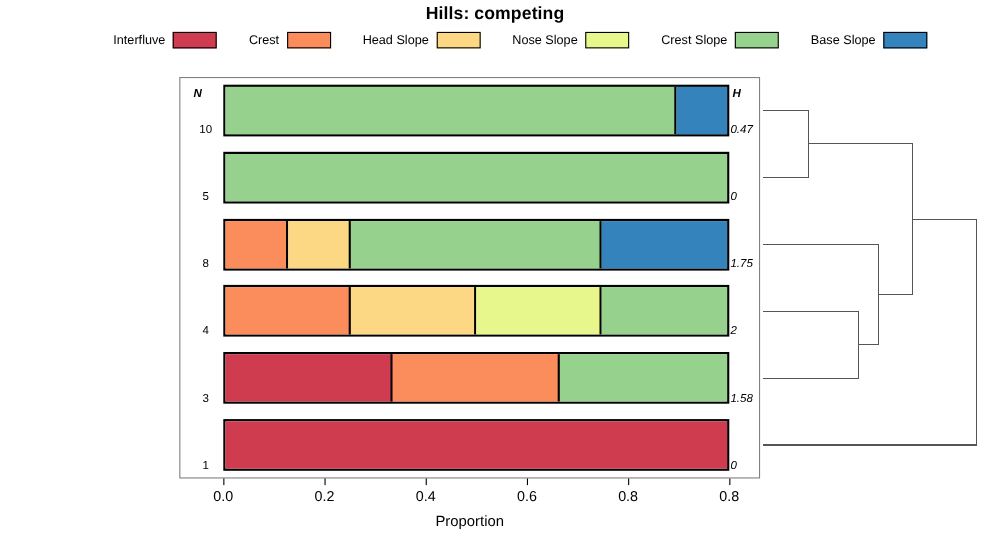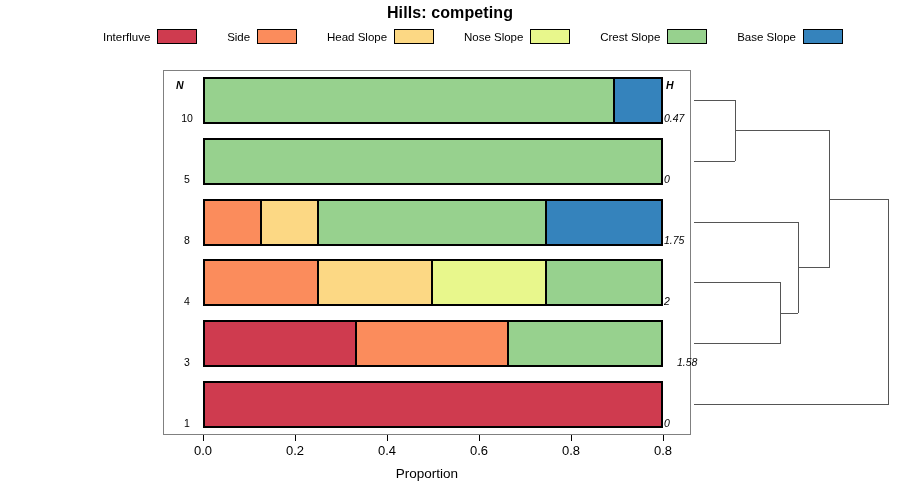--- a/index.html
+++ b/index.html
@@ -192,21 +192,21 @@
 <div id="root">
 
   <div id="chart-title">Hills: competing</div>
 
   <div id="legend">
       <div class="legend-entry">
         <span class="legend-label">Interfluve</span>
         <span class="legend-swatch" style="background: rgb(207, 59, 79);"></span>
       </div>
       <div class="legend-entry">
-        <span class="legend-label">Side</span>
+        <span class="legend-label">Crest</span>
         <span class="legend-swatch" style="background: rgb(251, 140, 92);"></span>
       </div>
       <div class="legend-entry">
         <span class="legend-label">Head Slope</span>
         <span class="legend-swatch" style="background: rgb(252, 216, 132);"></span>
       </div>
       <div class="legend-entry">
         <span class="legend-label">Nose Slope</span>
         <span class="legend-swatch" style="background: rgb(232, 247, 140);"></span>
       </div>
@@ -228,21 +228,21 @@
       <div class="h-header" style="top: 79px;">H</div>
       <div class="n-value" style="top: 118.417px;">10</div>
       <div class="h-value" style="top: 118.417px;">0.47</div>
       <div class="n-value" style="top: 179.25px;">5</div>
       <div class="h-value" style="top: 179.25px;">0</div>
       <div class="n-value" style="top: 240.083px;">8</div>
       <div class="h-value" style="top: 240.083px;">1.75</div>
       <div class="n-value" style="top: 300.917px;">4</div>
       <div class="h-value" style="top: 300.917px;">2</div>
       <div class="n-value" style="top: 361.75px;">3</div>
-      <div class="h-value" style="top: 361.75px; margin-left: 13px;">1.58</div>
+      <div class="h-value" style="top: 361.75px;">1.58</div>
       <div class="n-value" style="top: 422.583px;">1</div>
       <div class="h-value" style="top: 422.583px;">0</div>
     </div>
 
   <div id="bars-layer">
       <div class="bar-row" style="top: 76.9167px; left: 203px; width: 460px;">
         <div class="bar-seg" style="background: rgb(151, 209, 142); flex: 0 0 90%;"></div>
         <div class="bar-seg" style="background: rgb(53, 131, 188); flex: 0 0 10%;"></div>
       </div>
       <div class="bar-row" style="top: 137.75px; left: 203px; width: 460px;">

